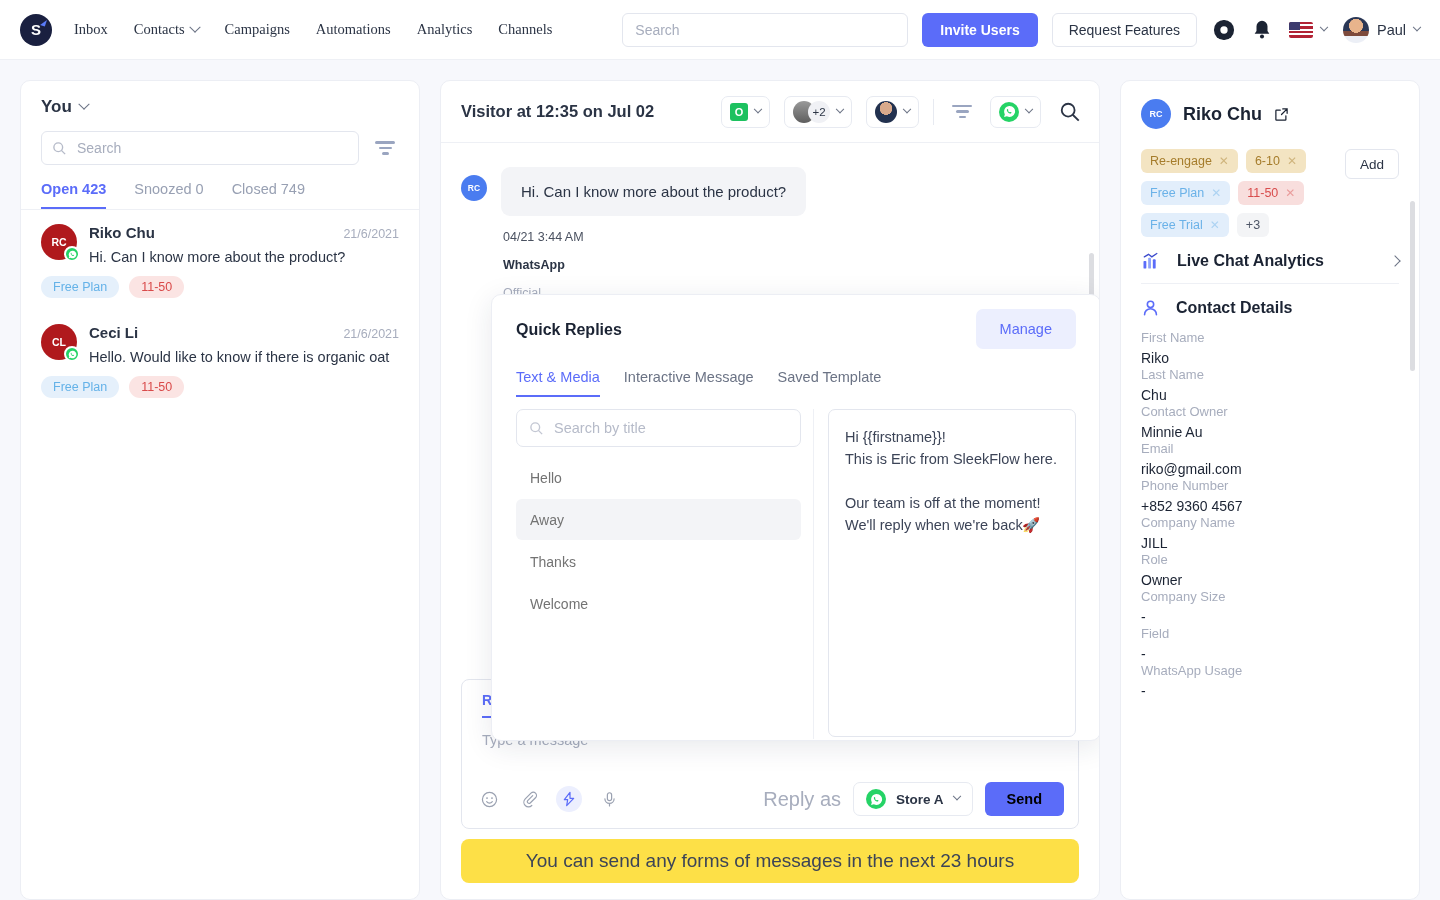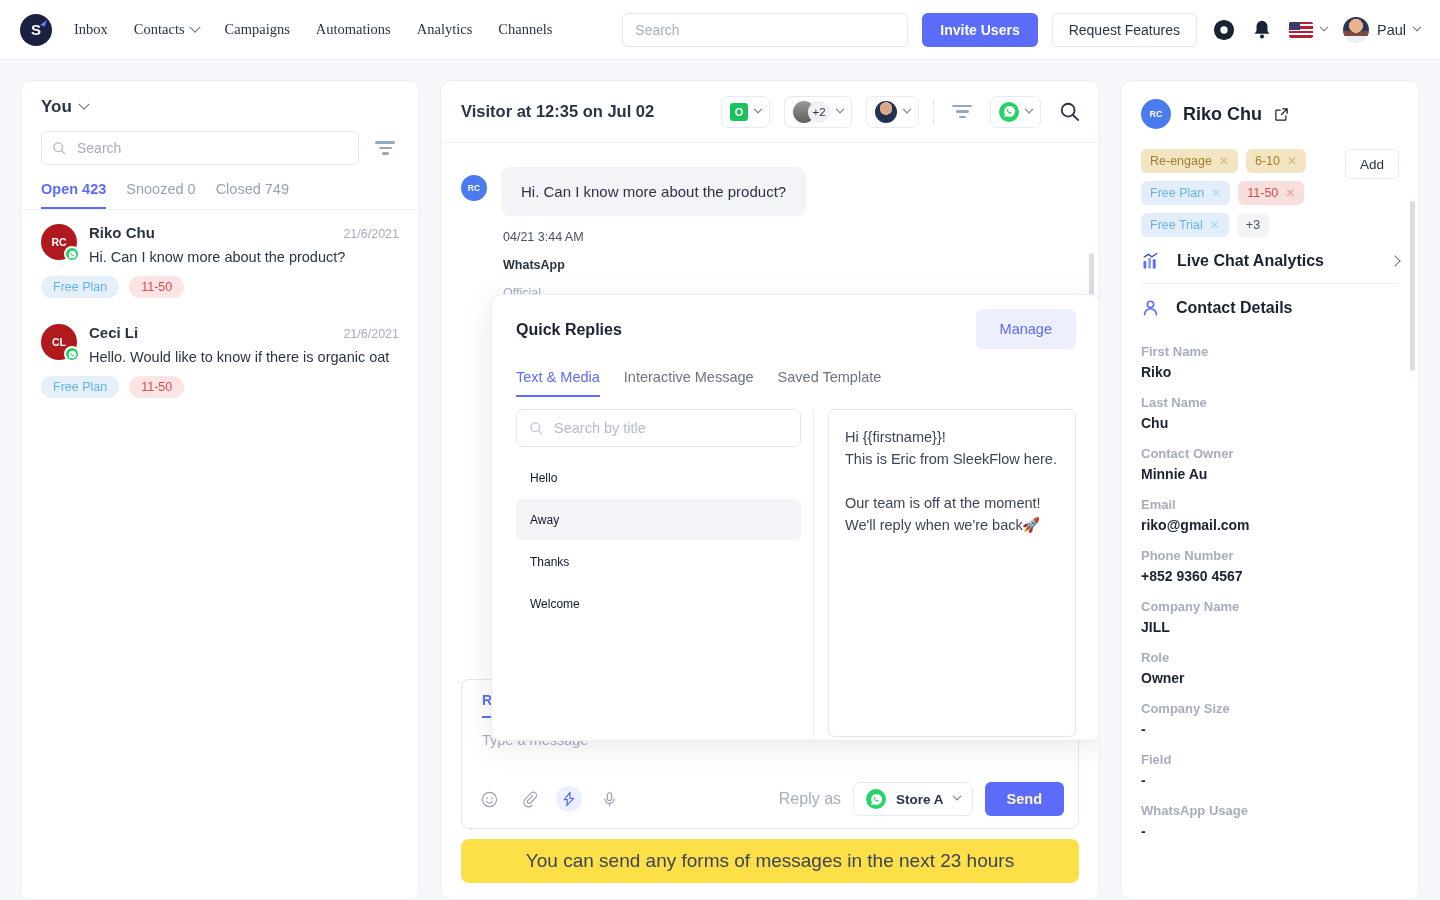--- a/index.html
+++ b/index.html
@@ -84,21 +84,21 @@
   .sinput {
     flex:1; height:34px; border:1px solid #e3e6ee; border-radius:6px;
     display:flex; align-items:center; gap:10px; padding:0 10px;
     font-size:14px; color:#a7adbd;
   }
   .filter-ic { display:flex; flex-direction:column; align-items:center; gap:3px; cursor:pointer; padding:4px;}
   .filter-ic i { display:block; background:#9aa5c0; border-radius:2px; height:2.6px; }
   .filter-ic i:nth-child(1){ width:20px; }
   .filter-ic i:nth-child(2){ width:13px; }
   .filter-ic i:nth-child(3){ width:7px; }
-  .tabs { display:flex; gap:20px; padding: 16px 20px 0 20px; border-bottom:1px solid #eef0f5;text-align:right; }
+  .tabs { display:flex; gap:28px; padding: 16px 20px 0 20px; border-bottom:1px solid #eef0f5;text-align:right; }
   .tab { font-size:14.5px; color:#98a0b3; padding-bottom:10px; cursor:pointer; border-bottom:2.5px solid transparent;}
   .tab.active { color:#5b6cf9; font-weight:600; border-bottom-color:#5b6cf9; }
   .conv { padding: 14px 20px 12px 20px; cursor:pointer; }
   .conv-top { display:flex; align-items:flex-start; gap:12px; }
   .av-wrap { position:relative; flex:none; }
   .av {
     width:36px; height:36px; border-radius:50%; background:#b0191d; color:#fff;
     display:flex; align-items:center; justify-content:center; font-size:10.5px; font-weight:600;
   }
   .wa-badge {
@@ -153,24 +153,24 @@
   
   .composer { margin: 0 20px 10px 20px; border:1px solid #e3e6ee; border-radius:8px; height:150px;
               display:flex; flex-direction:column; position:relative; }
   .comp-tabs { padding: 12px 20px 0 20px; display:flex; gap:18px; }
   .comp-tab { font-size:14px; color:#5b6cf9; font-weight:600; padding-bottom:8px; border-bottom:2.5px solid #5b6cf9;}
   .comp-area { flex:1; padding: 14px 20px; font-size:14.5px; color:#a7adbd; }
   .comp-bottom { display:flex; align-items:center; padding: 0 14px 12px 14px; gap:14px; }
   .cicon { width:26px; height:26px; display:flex; align-items:center; justify-content:center; cursor:pointer; border-radius:50%;}
   .cicon.active { background:#eceffe; }
   .comp-right { margin-left:auto; display:flex; align-items:center; gap:12px; }
-  .reply-as { font-size:16px; color:#a7adbd; }
+  .reply-as { font-size:20px; color:#a7adbd; }
   .store-pill { height:34px; border:1px solid #e7eaf1; border-radius:7px; display:flex; align-items:center;
                 gap:10px; padding:0 12px; font-size:13.5px; font-weight:600; color:#2b3445; cursor:pointer;}
-  .send-btn { background:#5b6cf9; color:#fef9c3; border:none; border-radius:6px; height:34px; padding:4px 22px;
+  .send-btn { background:#5b6cf9; color:#000000; border:none; border-radius:6px; height:34px; padding:4px 22px;
               font-size:14.5px; font-weight:600; cursor:pointer; font-family:inherit; }
   .notice { margin: 0 20px 16px 20px; background:#fde047; border-radius:8px; height:44px;
             display:flex; align-items:center; justify-content:center; font-size:19px; color:#3c4457; }
 
   
   .qr {
     position:absolute; left:50px; top:213px; width:610px; height:447px; background:#fff;
     border:1px solid #eceef4; border-radius:10px; box-shadow: 0 6px 28px rgba(30,40,70,.10);
     padding: 26px 24px 18px 24px; z-index: 6;
   }
@@ -178,22 +178,22 @@
   .qr-title { font-size:16px; font-weight:700; color:#1b2333; }
   .qr-manage { background:#eceffe; color:#5b6cf9; border:none; border-radius:7px; height:40px; padding:0 24px;
                font-size:14.5px; cursor:pointer; font-family:inherit; margin-top:-12px; }
   .qr-tabs { display:flex; gap:24px; margin-top:20px; }
   .qr-tab { font-size:14.5px; color:#6b7385; padding-bottom:10px; border-bottom:2.5px solid transparent; cursor:pointer;}
   .qr-tab.active { color:#5b6cf9; border-bottom-color:#5b6cf9; }
   .qr-body { display:flex; gap:14px; margin-top:12px; height:330px; }
   .qr-left { width:298px; border-right:1px solid #eef0f5; padding-right:12px; }
   .qr-search { height:38px; border:1px solid #e3e6ee; border-radius:7px; display:flex; align-items:center;
                gap:10px; padding:0 12px; font-size:14.5px; color:#b6bbc9; }
-  .qr-item { height:41px; display:flex; align-items:center; padding:0 14px; font-size:12px;
-             color:#0f172a; border-radius:6px; cursor:pointer; margin-top:1px; }
+  .qr-item { height:41px; display:flex; align-items:center; padding:0 14px; font-size:14px;
+             color:#737373; border-radius:6px; cursor:pointer; margin-top:1px; }
   .qr-item.sel { background:#f3f4f7; }
   .qr-right { flex:1; }
   .qr-preview { border:1px solid #e3e6ee; border-radius:7px; height:328px; padding:16px 16px;
                 font-size:14.5px; color:#3c4457; line-height:22px; white-space:pre-wrap; }
 
   
   .right { width: 300px; flex:none; position:relative; overflow:hidden; }
   .r-inner { padding: 18px 20px 0 20px; }
   .r-top { display:flex; align-items:center; gap:12px; }
   .r-av { width:30px; height:30px; border-radius:50%; background:#4a7cf0; color:#fff;
@@ -207,21 +207,21 @@
   .tag.lblue { background:#e2eefb; color:#6bb2e8; }
   .tag.rose { background:#f8dedd; color:#d84c4c; }
   .tag.gray { background:#f3f4f6; color:#4d5566; }
   .add-btn { margin-left:auto; height:30px; border:1px solid #e3e6ee; border-radius:6px; background:#fff;
              padding:0 14px; font-size:13.5px; color:#2b3445; cursor:pointer; font-family:inherit; align-self:flex-start;}
   .r-row { display:flex; align-items:center; gap:16px; padding: 14px 0 12px 0; cursor:pointer; }
   .r-row-title { font-size:16px; font-weight:700; color:#1b2333; }
   .r-chevR { margin-left:auto; width:8px; height:8px; border-right:1.8px solid #6b7385; border-top:1.8px solid #6b7385;
              transform: rotate(45deg); }
   .hr { height:1px; background:#eef0f5; }
-  .field { margin-top:15px;font-weight:bold; }
+  .field { margin-top:1px; }
   .f-label { font-size:13px; color:#a7adbd; }
   .f-value { font-size:14px; color:#1b2333; margin-top:5px; }
   .r-scroll { position:absolute; right:4px; top:120px; width:5px; height:170px; background:#dcdde1; border-radius:3px; }
 </style>
 </head>
 <body>
 
 <div class="topnav">
   <div class="logo">
       <span>S</span>

